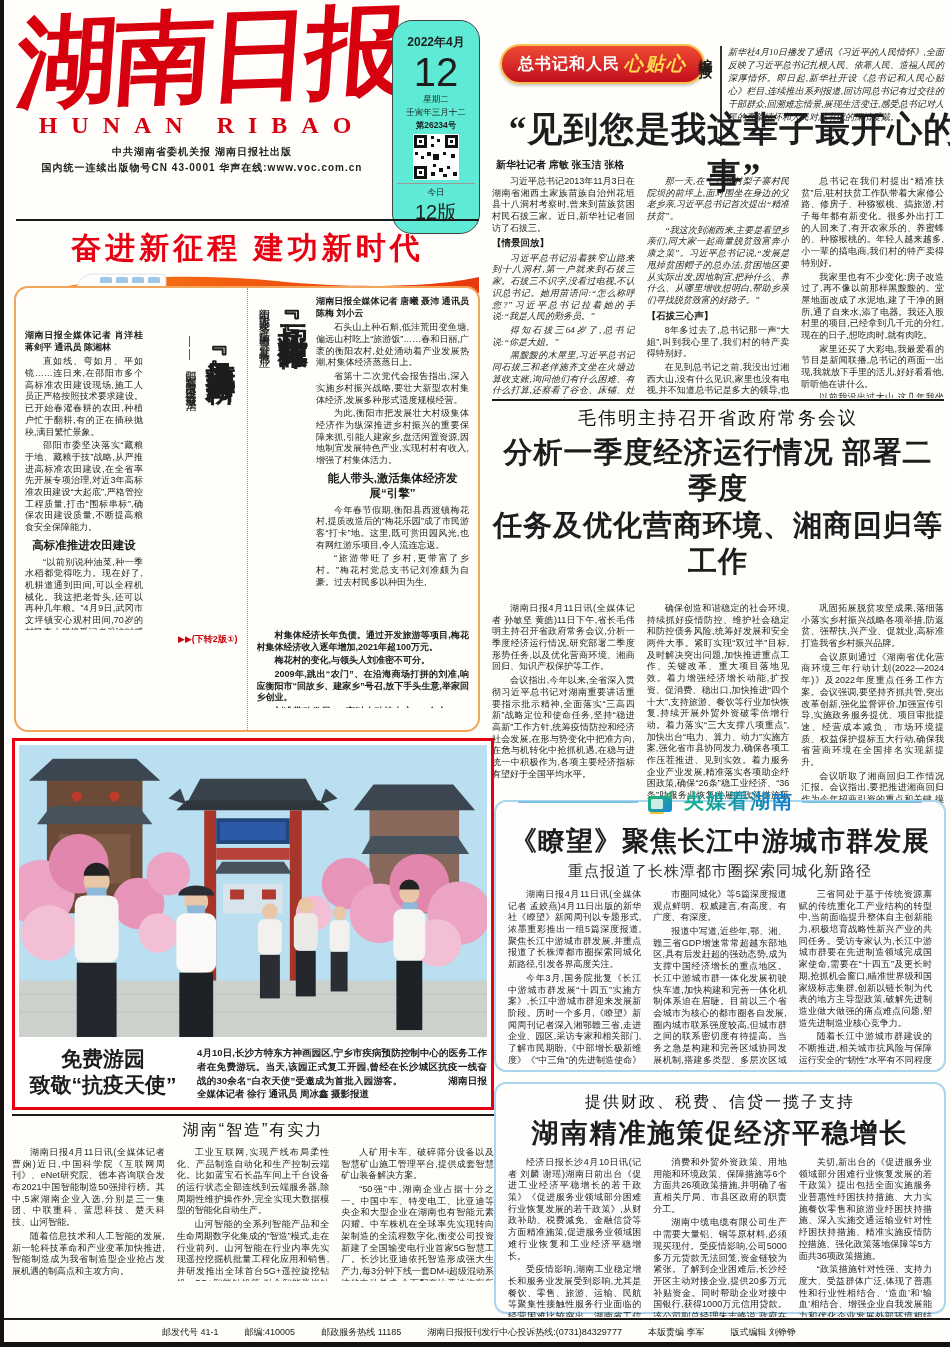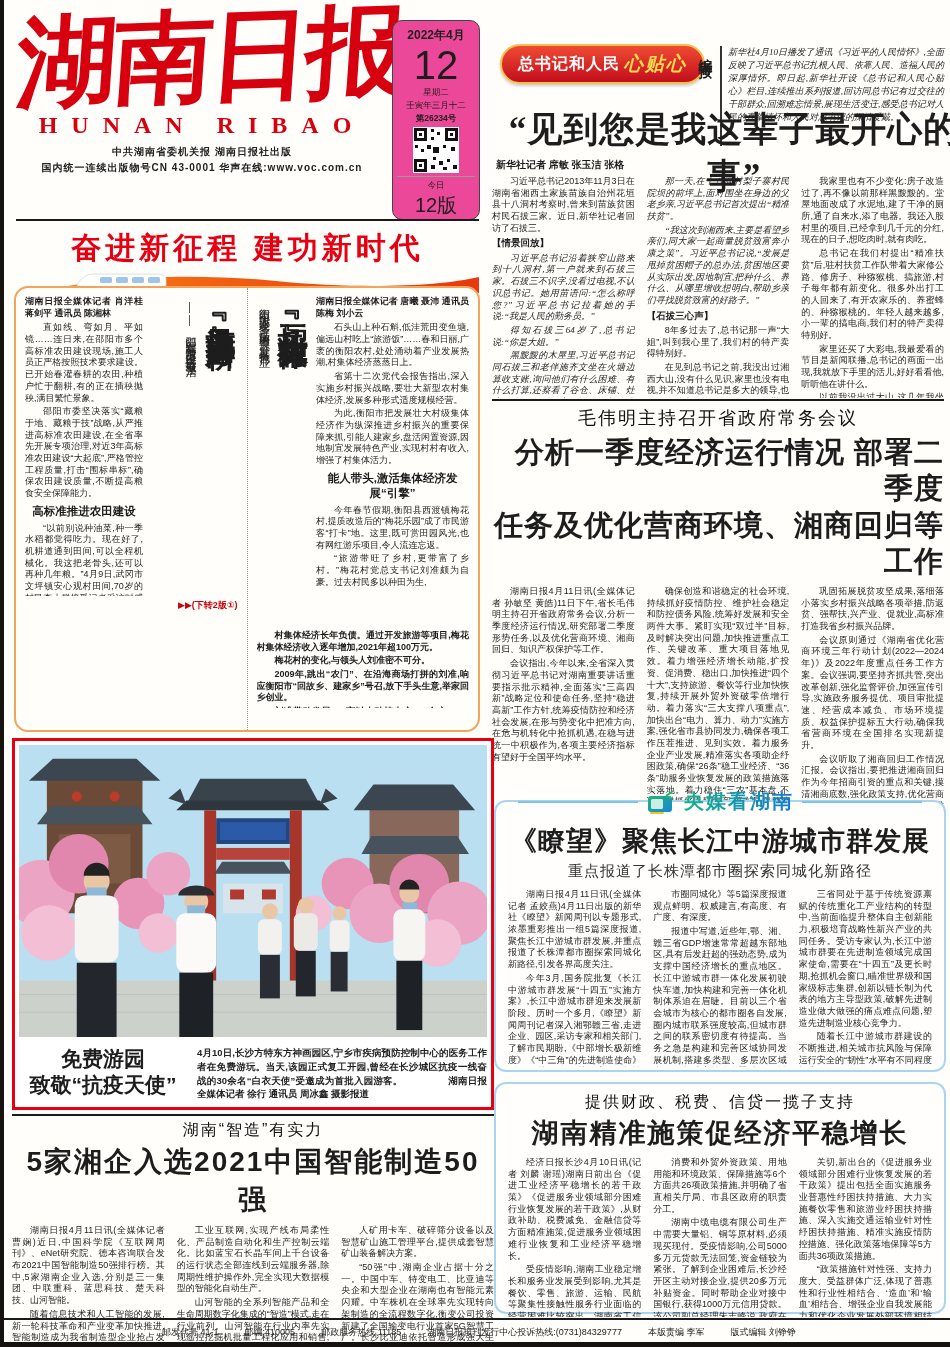--- a/index.html
+++ b/index.html
@@ -13,39 +13,39 @@
   .cols{display:flex;gap:12px;}
   .cols>div{flex:1;overflow:hidden;}
   .kai{font-family:"Liberation Serif","DejaVu Serif",serif;font-style:italic;}
   .endmark{color:#c8000a;font-weight:bold;text-align:right;font-size:9px;}
   .vert{writing-mode:vertical-rl;}
   
   .mast-title{font-size:100px;font-weight:bold;color:#d6000f;letter-spacing:-4px;
               transform:skewX(-6deg) rotate(-2deg);line-height:1.0;white-space:nowrap;}
   .mast-latin{color:#d6000f;font-weight:bold;font-size:24px;letter-spacing:14px;text-align:center;}
   .mast-small{font-size:10px;color:#222;text-align:center;letter-spacing:1px;font-weight:bold;}
-  .datebox{border:1.5px solid #444;border-radius:10px;padding:6px 4px;text-align:center;background:#ec4899;}
+  .datebox{border:1.5px solid #444;border-radius:20px;padding:13px 4px;text-align:center;background:#5eead4;}
   .datebox .ym{font-size:12px;font-weight:bold;}
   .datebox .day{font-size:40px;line-height:1.05;}
   .datebox .sm{font-size:8.5px;line-height:1.5;}
   .rule{background:#1a1a1a;height:2px;}
   
   .badge-pill{display:inline-flex;align-items:center;gap:4px;background:linear-gradient(180deg,#ef4b33,#c20e1d);
               border:2px solid #f7c04a;border-radius:999px;padding:5px 16px;box-shadow:0 2px 3px rgba(0,0,0,.2);}
   .badge-pill .t1{color:#fff;font-weight:bold;font-size:16px;letter-spacing:1px;}
   .badge-pill .t2{color:#ffd84d;font-weight:bold;font-size:19px;font-style:italic;letter-spacing:2px;}
   .ednote{display:flex;gap:6px;}
   .ednote .lbl{writing-mode:vertical-rl;font-weight:bold;font-size:14px;letter-spacing:4px;border-right:2px solid #333;padding-right:5px;}
   .ednote .txt{font-size:9px;line-height:1.45;text-align:justify;}
   .lead-headline{font-size:35px;font-weight:bold;text-align:center;letter-spacing:1px;}
   .byline{font-weight:bold;font-size:10px;}
   .inhead{font-weight:bold;font-size:9.5px;margin:3px 0;text-indent:0;}
   
   .kicker{font-size:18px;text-align:center;letter-spacing:2px;color:#111;}
-  .gov-headline{font-size:29px;font-weight:bold;text-align:right;letter-spacing:1px;line-height:1.25;}
+  .gov-headline{font-size:29px;font-weight:bold;text-align:center;letter-spacing:1px;line-height:1.25;}
   
   .banner-text{color:#e60012;font-size:30px;font-weight:bold;text-align:center;letter-spacing:4px;}
   
   .roundbox{border:2px solid #f2a45b;border-radius:14px;background:#fffefb;}
   .halfwrap{display:flex;height:100%;}
   .half{flex:1;padding:8px 9px;overflow:hidden;}
   .half+.half{border-left:1px dotted #999;}
   .vhead-big{font-size:30px;font-weight:bold;line-height:1.12;letter-spacing:2px;}
   .vhead-sub{font-size:11px;letter-spacing:2px;color:#222;}
   .subhead{font-weight:bold;font-size:11.5px;text-align:center;text-indent:0;margin:4px 0;}
@@ -151,37 +151,37 @@
             <p>“我这次到湘西来,主要是看望乡亲们,同大家一起商量脱贫致富奔小康之策”。习近平总书记说,“发展是甩掉贫困帽子的总办法,贫困地区要从实际出发,因地制宜,把种什么、养什么、从哪里增收想明白,帮助乡亲们寻找脱贫致富的好路子。”</p>
           </div>
         <div class="inhead">【石拔三心声】</div>
         <div>
             <p>8年多过去了,总书记那一声“大姐”,叫到我心里了,我们村的特产卖得特别好。</p>
             <p>在见到总书记之前,我没出过湘西大山,没有什么见识,家里也没有电视,并不知道总书记是多大的领导,也不明白总书记说的那句“人民的勤务员”是什么意思。</p>
           </div>
       </div>
       <div>
         <div>
+            <p>总书记在我们村提出“精准扶贫”后,驻村扶贫工作队带着大家修公路、修房子、种猕猴桃、搞旅游,村子每年都有新变化。很多外出打工的人回来了,有开农家乐的、养蜜蜂的、种猕猴桃的。年轻人越来越多,小一辈的搞电商,我们村的特产卖得特别好。</p>
             <p>我家里也有不少变化:房子改造过了,再不像以前那样黑黢黢的。堂屋地面改成了水泥地,建了干净的厕所,通了自来水,添了电器。我还入股村里的项目,已经拿到几千元的分红,现在的日子,想吃肉时,就有肉吃。</p>
-            <p>总书记在我们村提出“精准扶贫”后,驻村扶贫工作队带着大家修公路、修房子、种猕猴桃、搞旅游,村子每年都有新变化。很多外出打工的人回来了,有开农家乐的、养蜜蜂的、种猕猴桃的。年轻人越来越多,小一辈的搞电商,我们村的特产卖得特别好。</p>
             <p>家里还买了大彩电,我最爱看的节目是新闻联播,总书记的画面一出现,我就放下手里的活儿,好好看看他,听听他在讲什么。</p>
             <p>以前我没出过大山,这几年我坐过好几次飞机了,还飞到北京,看了天安门。总书记,我想跟您说,见到您是我这辈子最开心的事。</p>
           </div>
 
       </div>
     </div>
   </div>
 
   <div class="abs rule" style="left:488px;top:399px;width:452px;height:1.5px;"></div>
 
   <div class="abs" style="left:488px;top:406px;width:452px;height:372px;">
     <div class="kicker">毛伟明主持召开省政府常务会议</div>
     <div class="gov-headline" style="margin-top:4px;">分析一季度经济运行情况  部署二季度</div>
     <div class="gov-headline">任务及优化营商环境、湘商回归等工作</div>
-    <div class="cols news-body" style="margin-top:7px;height:268px;">
+    <div class="cols news-body" style="margin-top:24px;height:268px;">
       <div>
           <div>
             <p>湖南日报4月11日讯(全媒体记者 孙敏坚 黄皓)11日下午,省长毛伟明主持召开省政府常务会议,分析一季度经济运行情况,研究部署二季度形势任务,以及优化营商环境、湘商回归、知识产权保护等工作。</p>
             <p>会议指出,今年以来,全省深入贯彻习近平总书记对湖南重要讲话重要指示批示精神,全面落实“三高四新”战略定位和使命任务,坚持“稳进高新”工作方针,统筹疫情防控和经济社会发展,在形与势变化中把准方向,在危与机转化中抢抓机遇,在稳与进统一中积极作为,各项主要经济指标有望好于全国平均水平。</p>
           </div>
         </div>
       <div>
           <div>
             <p>确保创造和谐稳定的社会环境,持续抓好疫情防控、维护社会稳定和防控债务风险,统筹好发展和安全两件大事。紧盯实现“双过半”目标,及时解决突出问题,加快推进重点工作、关键改革、重大项目落地见效。着力增强经济增长动能,扩投资、促消费、稳出口,加快推进“四个十大”,支持旅游、餐饮等行业加快恢复,持续开展外贸外资破零倍增行动。着力落实“三大支撑八项重点”,加快出台“电力、算力、动力”实施方案,强化省市县协同发力,确保各项工作压茬推进、见到实效。着力服务企业产业发展,精准落实各项助企纾困政策,确保“26条”稳工业经济、“36条”助服务业恢复发展的政策措施落实落地。着力稳住“三农”基本盘,不误农时抓好春耕生产,落实早稻种植面积,确保“菜篮子”供应,想方设法促进农民增收。着力保障和改善民生,办好民生实事,推进就业创业,兜牢民生底线。</p>
           </div>
@@ -216,21 +216,21 @@
           <rect x="132" y="6" width="12" height="6" rx="1.5" fill="#9fc6e8"></rect>
         <path d="M60,18 L150,18 L150,15 L62,15 Z" fill="#e8380d" opacity="0.85"></path>
       </g>
     </svg>
   </div>
 
   <div class="abs roundbox" style="left:10px;top:286px;width:466px;height:446px;box-sizing:border-box;">
     <div class="halfwrap">
 
       <div class="half">
-        <div style="display:flex;gap:6px;height:300px;overflow:hidden;">
+        <div style="display:flex;gap:6px;height:300px;overflow:hidden;margin-top:34px;">
           <div class="news-body" style="width:118px;flex:none;">
             <div class="byline" style="font-size:9px;margin-bottom:3px;">湖南日报全媒体记者 肖洋桂 蒋剑平 通讯员 陈湘林</div>
             <div>
                 <p>直如线、弯如月、平如镜……连日来,在邵阳市多个高标准农田建设现场,施工人员正严格按照技术要求建设。已开始春灌春耕的农田,种植户忙于翻耕,有的正在插秧抛秧,满目繁忙景象。</p>
                 <p>邵阳市委坚决落实“藏粮于地、藏粮于技”战略,从严推进高标准农田建设,在全省率先开展专项治理,对近3年高标准农田建设“大起底”,严格管控工程质量,打击“围标串标”,确保农田建设质量,不断提高粮食安全保障能力。</p>
               </div>
             <div class="subhead">高标准推进农田建设</div>
             <div>
                 <p>“以前别说种油菜,种一季水稻都觉得吃力。现在好了,机耕道通到田间,可以全程机械化。我这把老骨头,还可以再种几年粮。”4月9日,武冈市文坪镇安心观村田间,70岁的村民李小群接受记者采访时感叹。</p>
               </div>
@@ -451,21 +451,20 @@
             <p>“政策措施针对性强、支持力度大、受益群体广泛,体现了普惠性和行业性相结合、‘造血’和‘输血’相结合、增强企业自我发展能力和优化企业发展外部环境相结合的特点。”湖南省发展改革委副主任杜中华说。</p>
           </div>
 
       </div>
     </div>
   </div>
 
   <div class="abs rule" style="left:8px;top:1114px;width:482px;height:1.5px;"></div>
   <div class="abs" style="left:8px;top:1120px;width:482px;height:196px;">
     <div class="kicker" style="font-size:16px;">湖南“智造”有实力</div>
-    <div class="smart-headline" style="margin-top:2px;">5家湘企入选2021中国智能制造50强</div>
     <div class="cols news-body" style="margin-top:6px;height:134px;">
       <div>
           <div>
             <p>湖南日报4月11日讯(全媒体记者 曹娴)近日,中国科学院《互联网周刊》、eNet研究院、德本咨询联合发布2021中国智能制造50强排行榜。其中,5家湖南企业入选,分别是三一集团、中联重科、蓝思科技、楚天科技、山河智能。</p>
             <p>随着信息技术和人工智能的发展,新一轮科技革命和产业变革加快推进,智能制造成为我省制造型企业抢占发展机遇的制高点和主攻方向。</p>
           </div>
         </div>
       <div>
           <div>
             <p>工业互联网,实现产线布局柔性化、产品制造自动化和生产控制云端化。比如蓝宝石长晶车间上千台设备的运行状态全部连线到云端服务器,除周期性维护操作外,完全实现大数据模型的智能化自动生产。</p>

